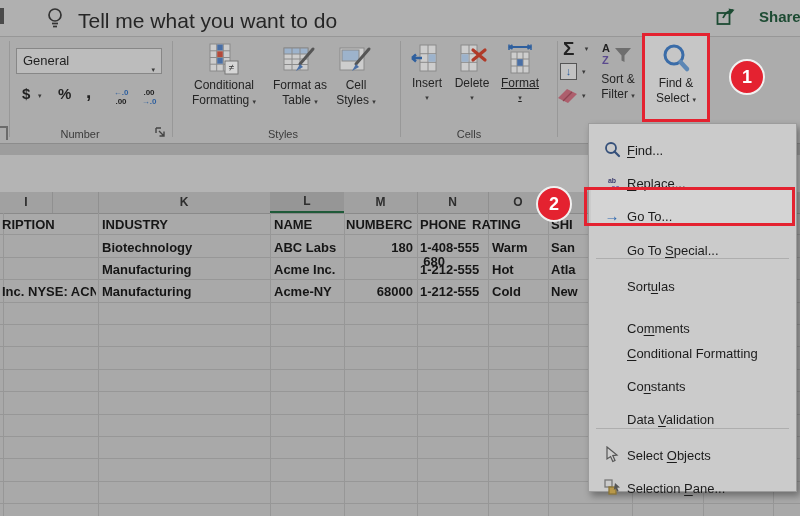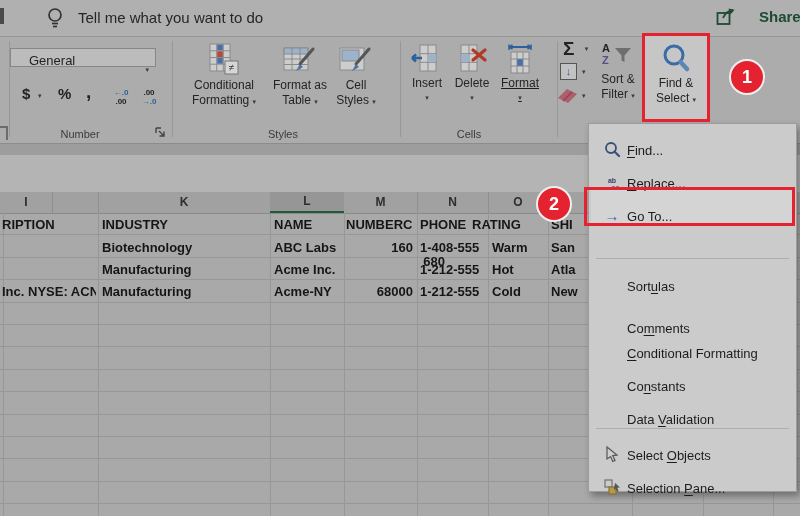--- a/index.html
+++ b/index.html
@@ -15,30 +15,30 @@
                 font-size:12px;font-weight:600;color:#2e2e2e;border-right:1px solid #909090;}
   .sel-col{position:absolute;left:270px;top:192px;width:74px;height:21px;background:#969696;border-bottom:2px solid #1f5a39;box-sizing:border-box;}
   .vl{position:absolute;width:1px;background:#979797;top:213px;height:303px;}
   .rowlines{position:absolute;left:0;top:213px;width:800px;height:303px;
     background:repeating-linear-gradient(to bottom,transparent 0,transparent 21.4px,#979797 21.4px,#979797 22.4px);}
   .cell{position:absolute;height:20px;line-height:20px;font-size:13px;font-weight:600;color:#161616;
         white-space:nowrap;overflow:hidden;}
   .cell.num{text-align:right;}
   
   .topbar{position:absolute;left:0;top:0;width:800px;height:36px;background:#b0b0b0;border-bottom:1px solid #979797;}
-  .tellme-text{position:absolute;left:78px;top:9px;font-size:15px;color:#262626;}
+  .tellme-text{position:absolute;left:78px;top:9px;font-size:21px;color:#262626;}
   .share{position:absolute;left:716px;top:7px;display:flex;align-items:center;gap:22px;cursor:pointer;}
   .share span{font-size:15px;font-weight:600;color:#1d4b33;}
   .tab-fragment{position:absolute;left:0;top:8px;width:4px;height:16px;background:#4a4a4a;}
   
   .ribbon{position:absolute;left:0;top:37px;width:800px;height:106px;background:#acacac;border-bottom:1px solid #8c8c8c;}
   .gdiv{position:absolute;top:4px;height:96px;width:1px;background:#989898;}
   .glabel{position:absolute;top:91px;font-size:11px;color:#3b3b3b;text-align:center;}
-  .combo{position:absolute;left:10px;top:11px;width:146px;height:19px;background:#bcbcbc;border:1px solid #878787;
-         box-sizing:border-box;font-size:13px;line-height:24px;padding-left:18px;color:#1f1f1f;}
+  .combo{position:absolute;left:16px;top:11px;width:146px;height:26px;background:#bcbcbc;border:1px solid #878787;
+         box-sizing:border-box;font-size:13px;line-height:24px;padding-left:6px;color:#1f1f1f;}
   .combo .dd{position:absolute;right:6px;top:0;}
   .dd{font-size:7px;color:#3a3a3a;}
   .numsym{position:absolute;top:48px;font-weight:600;color:#222;}
   .decbtn{position:absolute;top:51px;font-size:8px;line-height:9px;color:#222;text-align:center;font-weight:600;}
   .decbtn b{color:#2e5f9e;}
   .ric{position:absolute;display:flex;flex-direction:column;align-items:center;}
   .ric .lab{font-size:12px;color:#242424;line-height:15px;white-space:nowrap;}
   .launcher{position:absolute;left:155px;top:90px;}
   .fs-btn{position:absolute;left:645px;top:-2px;width:62px;height:85px;background:#c6c6c6;}
   .sum{font-size:19px;font-weight:700;color:#222;line-height:18px;}
@@ -101,21 +101,21 @@
     <span class="cell" style="left:2px;top:215px;width:94px;">RIPTION</span>
     <span class="cell" style="left:102px;top:215px;width:164px;">INDUSTRY</span>
     <span class="cell" style="left:274px;top:215px;width:68px;">NAME</span>
     <span class="cell" style="left:346px;top:215px;width:70px;">NUMBERC</span>
     <span class="cell" style="left:420px;top:215px;width:66px;">PHONE</span>
     <span class="cell" style="left:472px;top:215px;width:54px;">RATING</span>
     <span class="cell" style="left:551px;top:215px;width:100px;">SHI</span>
 
     <span class="cell" style="left:102px;top:238px;width:164px;">Biotechnology</span>
     <span class="cell" style="left:274px;top:238px;width:68px;">ABC Labs</span>
-    <span class="cell num" style="left:346px;top:238px;width:67px;">160</span>
+    <span class="cell num" style="left:346px;top:238px;width:67px;">180</span>
     <span class="cell" style="left:420px;top:238px;width:66px;">1-408-555</span>
     <span class="cell" style="left:492px;top:238px;width:54px;">Warm</span>
     <span class="cell" style="left:551px;top:238px;width:100px;">San</span>
 
     <span class="cell" style="left:102px;top:260px;width:164px;">Manufacturing</span>
     <span class="cell" style="left:274px;top:260px;width:68px;">Acme Inc.</span>
     <span class="cell num" style="left:346px;top:252px;width:67px;margin-left:32px;">680</span>
     <span class="cell" style="left:420px;top:260px;width:66px;">1-212-555</span>
     <span class="cell" style="left:492px;top:260px;width:54px;">Hot</span>
     <span class="cell" style="left:551px;top:260px;width:100px;">Atla</span>
@@ -318,20 +318,24 @@
           </span>
         </span>
       <span class="ml"><span></span><u>R</u><span>eplace...</span></span>
     </div>
 
     <div class="mi" style="top:67px;">
       <span class="mic goarrow">→</span>
       <span class="ml"><span></span><u>G</u><span>o To...</span></span>
     </div>
 
+    <div class="mi" style="top:101px;">
+      <span class="mic"></span>
+      <span class="ml"><span>Go To </span><u>S</u><span>pecial...</span></span>
+    </div>
 
     <div class="mdiv" style="top:134px;"></div>
 
     <div class="mi" style="top:137px;">
       <span class="mic"></span>
       <span class="ml"><span>Sort</span><u>u</u><span>las</span></span>
     </div>
     <div class="mi" style="top:179px;">
       <span class="mic"></span>
       <span class="ml"><span>Co</span><u>m</u><span>ments</span></span>

